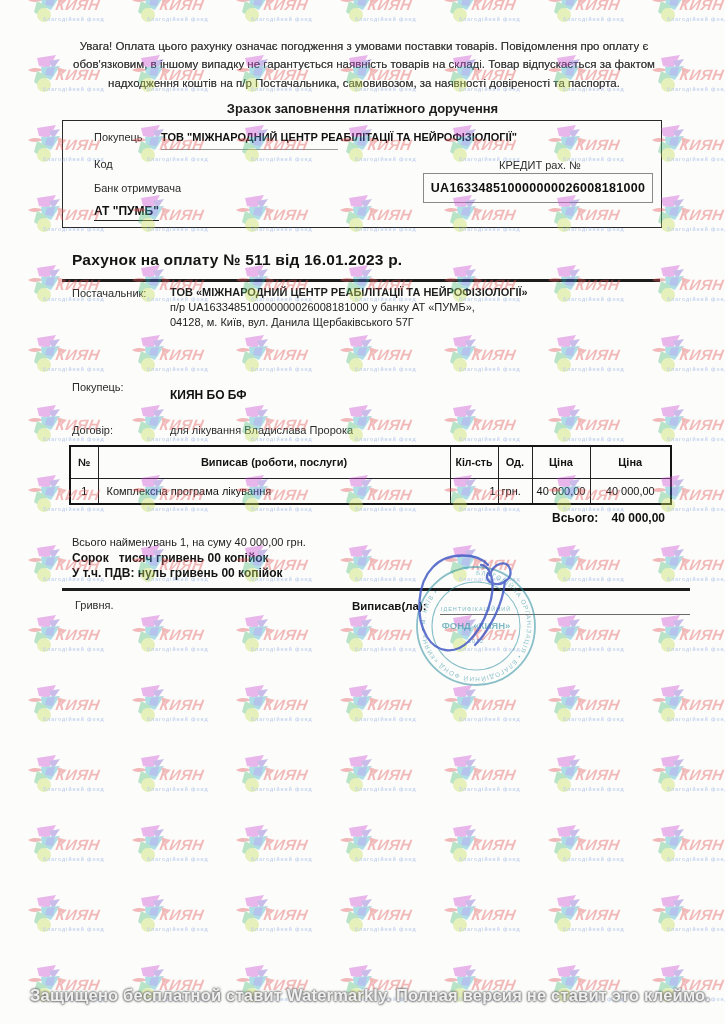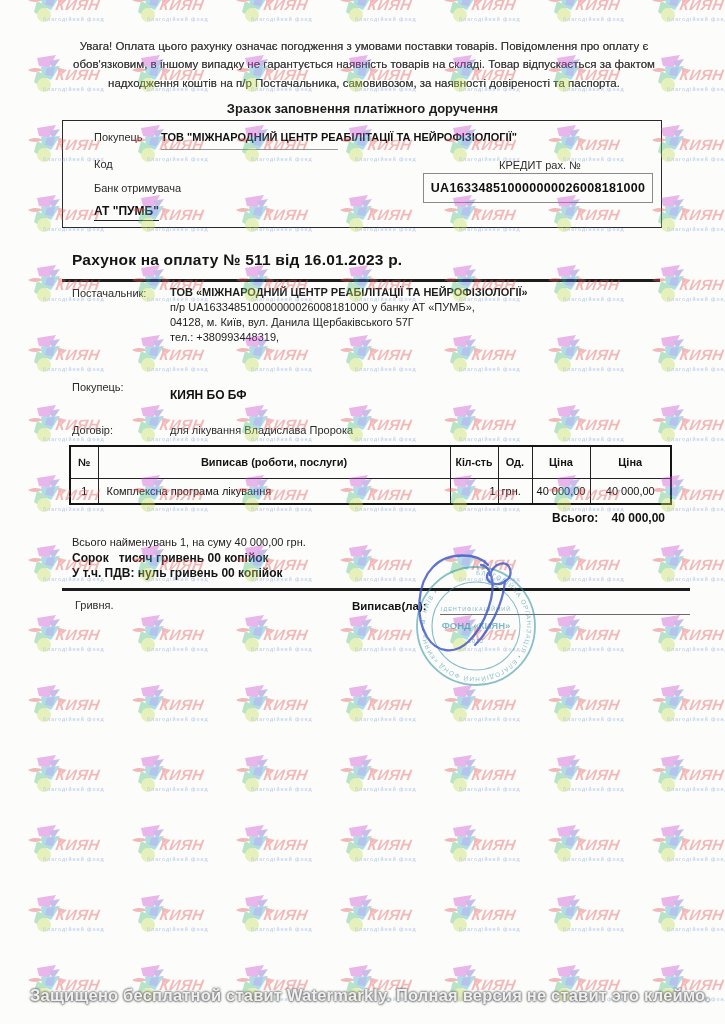--- a/index.html
+++ b/index.html
@@ -106,21 +106,20 @@
     </div>
 
     <div class="abs inv-title">Рахунок на оплату № 511 від 16.01.2023 р.</div>
     <div class="hr-thick" style="left:62px; top:279px; width:598px; height:2.5px;"></div>
 
     <span class="field-label" style="left:72px; top:287px;">Постачальник:</span>
     <div class="supplier-lines">
       <div class="ln0">ТОВ «МІЖНАРОДНИЙ ЦЕНТР РЕАБІЛІТАЦІЇ ТА НЕЙРОФІЗІОЛОГІЇ»</div>
       <div>п/р UA163348510000000026008181000 у банку АТ «ПУМБ»,</div>
       <div>04128, м. Київ, вул. Данила Щербаківського 57Г</div>
-      <div>тел.: +380993448319,</div>
     </div>
 
     <span class="field-label" style="left:72px; top:381px;">Покупець:</span>
     <span class="field-bold" style="left:170px; top:388px; font-size:12px;">КИЯН БО БФ</span>
 
     <span class="field-label" style="left:72px; top:424px;">Договір:</span>
     <span class="field-label" style="left:170px; top:424px;">для лікування Владислава Пророка</span>
 
     <table class="items">
       <colgroup>

